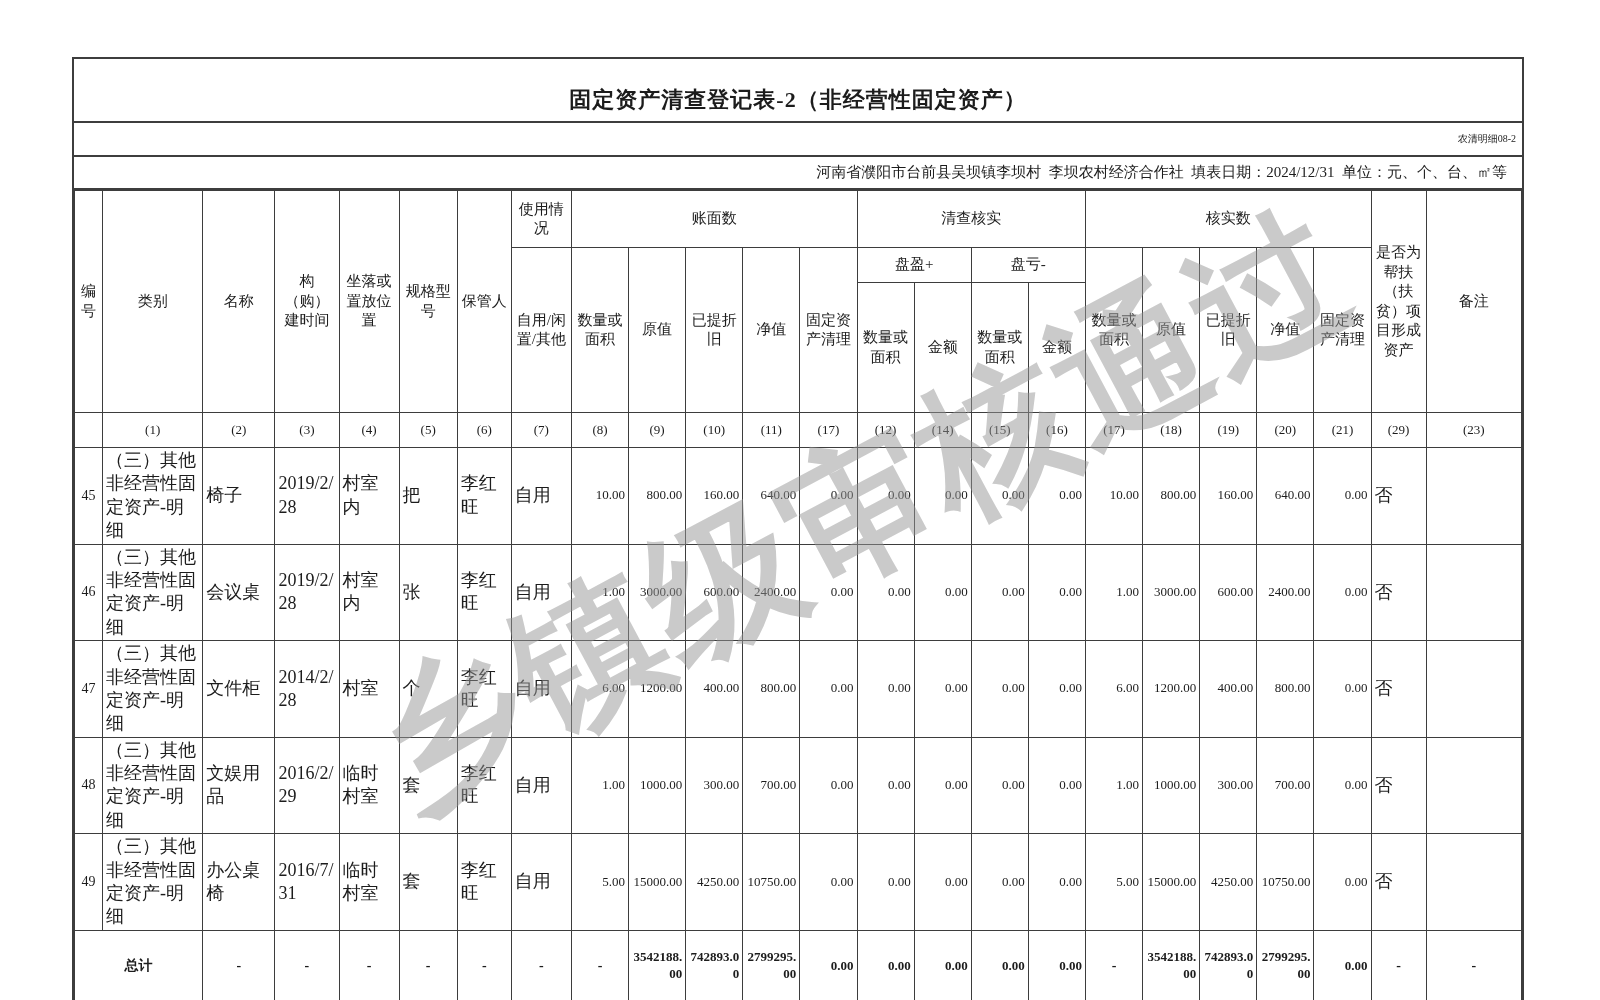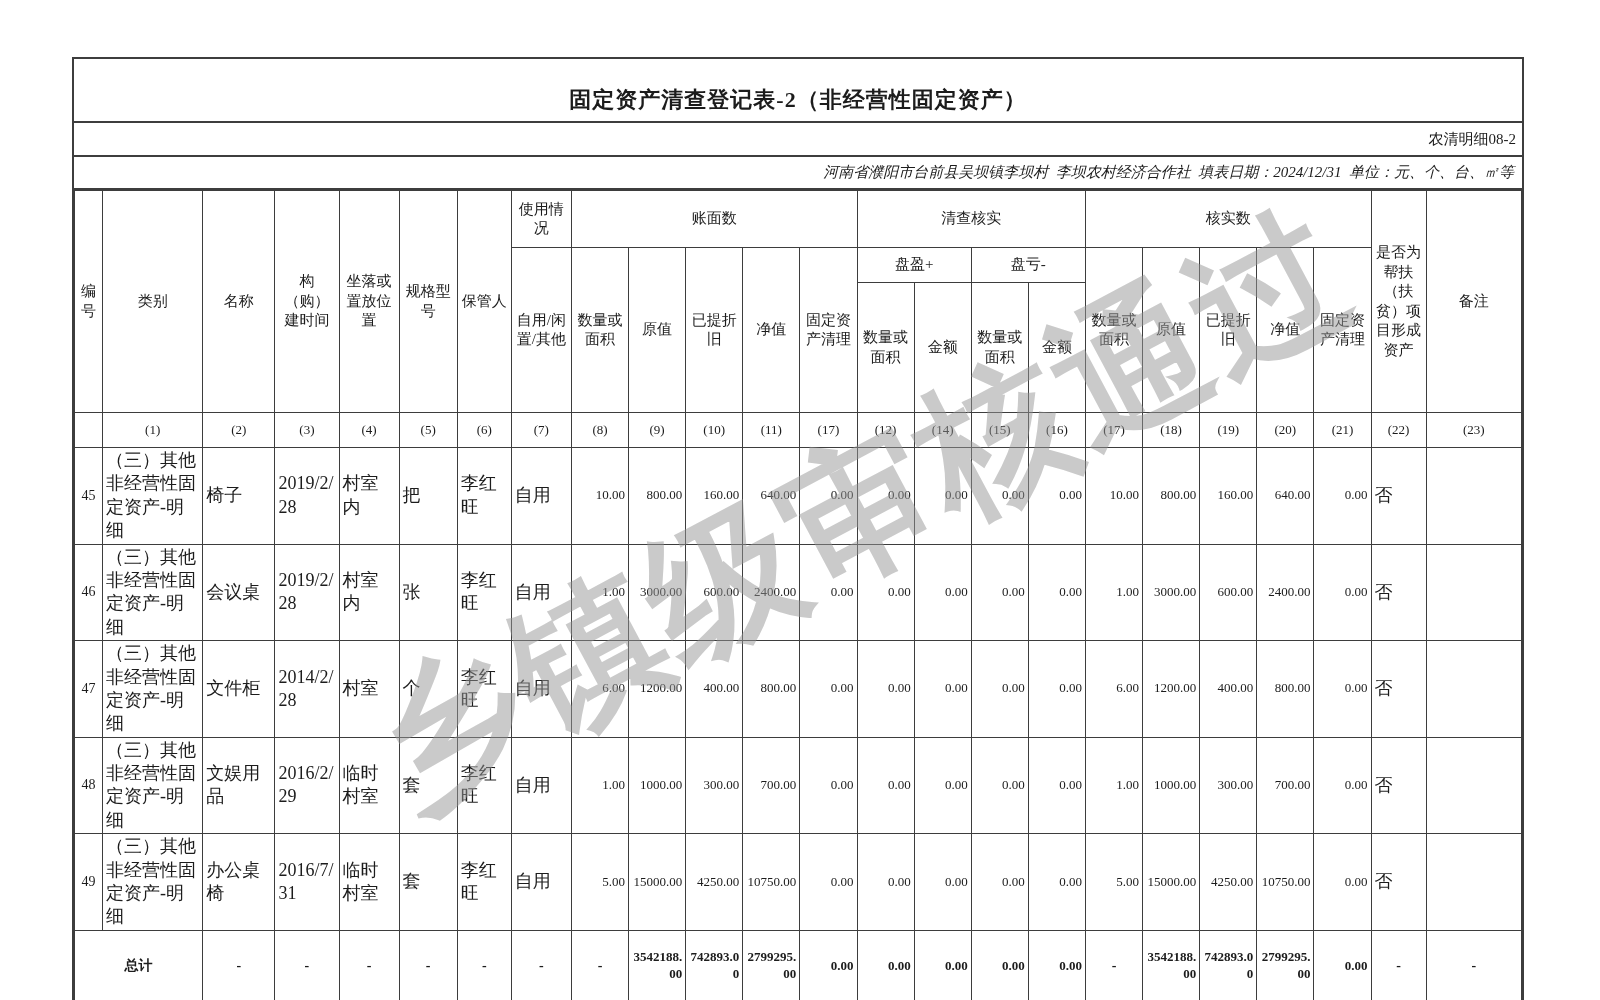--- a/index.html
+++ b/index.html
@@ -11,27 +11,26 @@
   .sheet{
     position:absolute;left:72px;top:57px;width:1448px;
     border:2px solid #3d3d3d;background:#fff;box-sizing:content-box;
   }
   .title-row{
     height:43px;display:flex;align-items:center;justify-content:center;
     font-size:22px;font-weight:bold;border-bottom:2px solid #3d3d3d;letter-spacing:1px;margin-top:19px;
   }
   .code-row{
     height:34px;display:flex;align-items:center;justify-content:flex-end;
-    padding-right:6px;font-size:15px;border-bottom:2px solid #3d3d3d;box-sizing:border-box;
+    padding-right:6px;font-size:10px;border-bottom:2px solid #3d3d3d;box-sizing:border-box;
   }
   .info-row{
     height:33px;display:flex;align-items:center;justify-content:flex-end;
-    padding-right:8px;font-size:15px;border-bottom:2px solid #3d3d3d;box-sizing:border-box;
+    padding-right:15px;font-size:15px;border-bottom:2px solid #3d3d3d;box-sizing:border-box;
     white-space:pre;
-    font-style:italic;
   }
   table.grid{
     width:100%;border-collapse:collapse;table-layout:fixed;background:#fff;
   }
   table.grid td{
     border:1px solid #3d3d3d;vertical-align:middle;overflow:hidden;
     padding:1px 3px;line-height:1.3;
   }
   td.hc{text-align:center;font-size:15px;padding:1px 8px;word-break:break-all;}
   td.cn{text-align:center;font-size:13px;}
@@ -146,21 +145,21 @@
       <td class="cn">(17)</td>
       <td class="cn">(12)</td>
       <td class="cn">(14)</td>
       <td class="cn">(15)</td>
       <td class="cn">(16)</td>
       <td class="cn">(17)</td>
       <td class="cn">(18)</td>
       <td class="cn">(19)</td>
       <td class="cn">(20)</td>
       <td class="cn">(21)</td>
-      <td class="cn">(22)</td>
+      <td class="cn">(29)</td>
       <td class="cn">(23)</td>
     </tr>
 
     <tr class="rd">
       <td class="ctr">45</td>
       <td class="txt">（三）其他非经营性固定资产-明细</td>
       <td class="txt">椅子</td>
       <td class="txt">2019/2/28</td>
       <td class="txt">村室内</td>
       <td class="txt">把</td>

